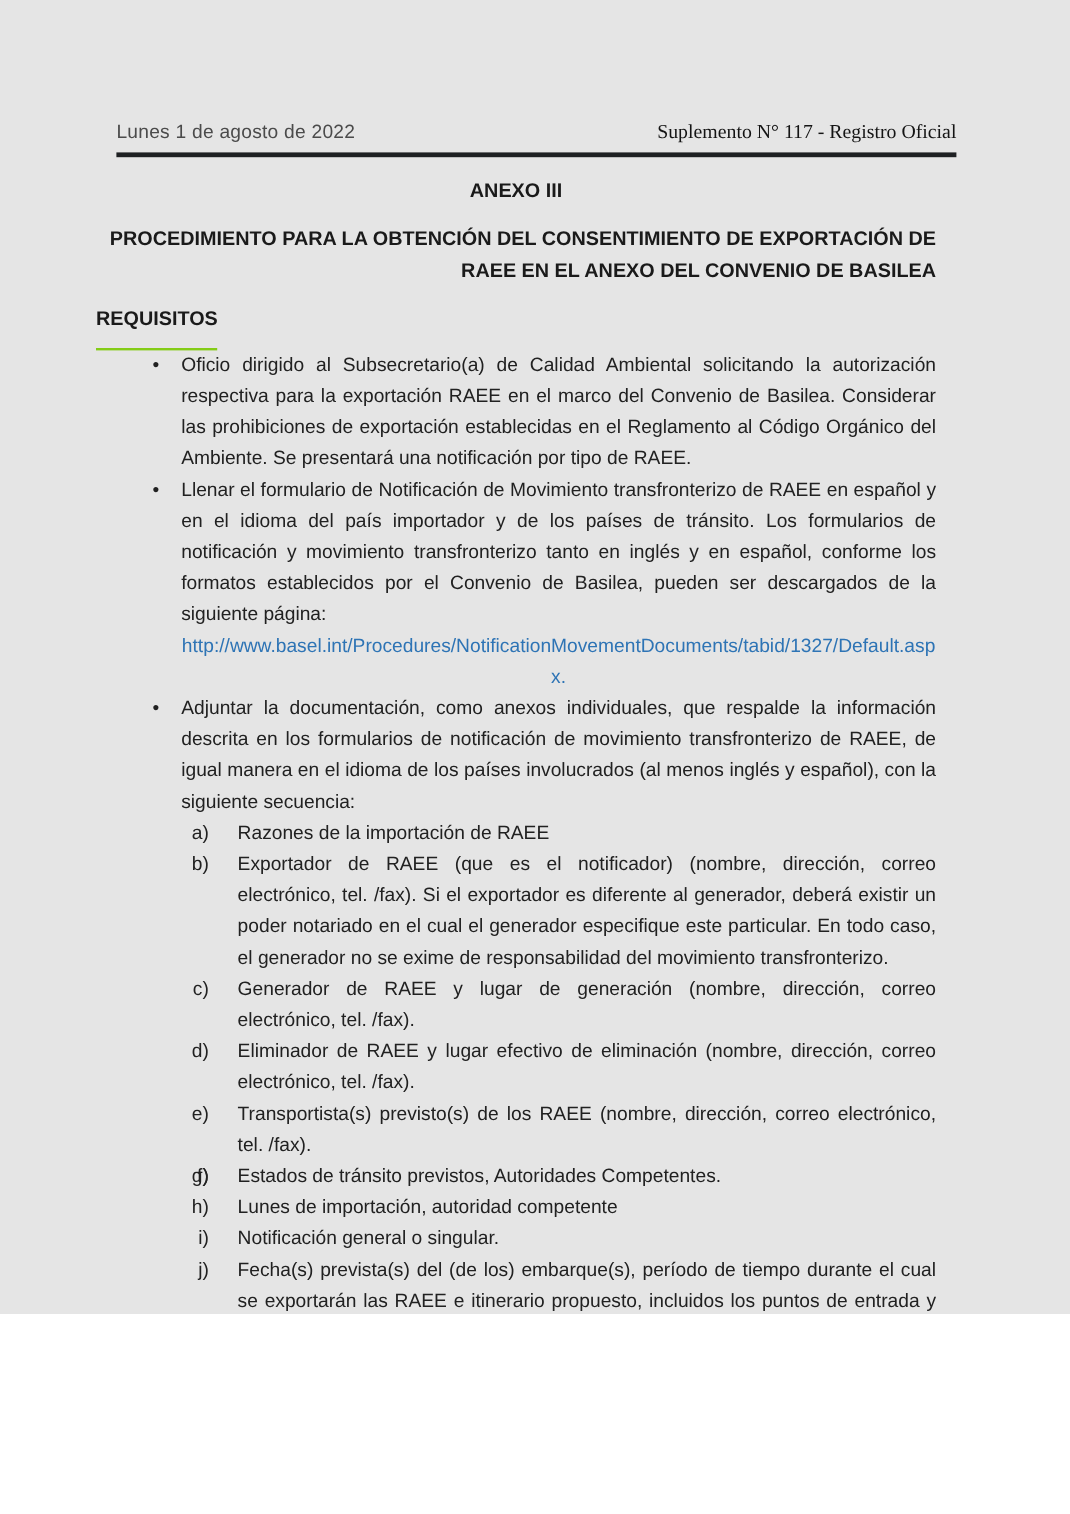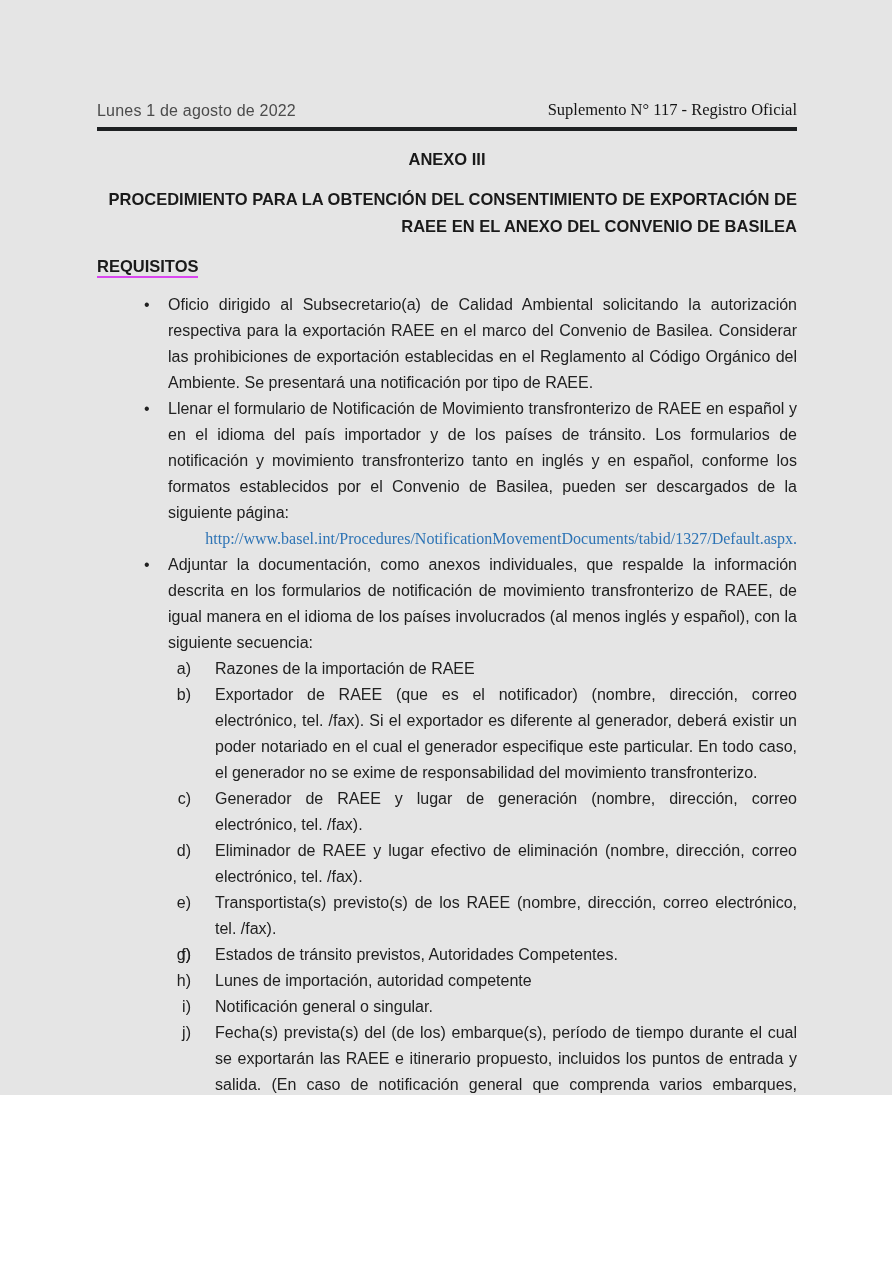--- a/index.html
+++ b/index.html
@@ -30,58 +30,57 @@
   }
   .header-rule {
     position: absolute;
     top: 127px; left: 97px; width: 700px; height: 4px;
     background: #1e2022;
   }
 
   
   .content {
     position: absolute;
-    top: 146px; left: 97px; width: 700px;
+    top: 146px; left: 80px; width: 700px;
     color: #212121;
     font-size: 16px; line-height: 26px;
   }
   .annex-title {
     text-align: center; font-weight: bold; font-size: 16.5px;
     color: #1a1a1a; line-height: 26px;
   }
   .doc-title {
     margin-top: 14px;
     text-align: right; font-weight: bold; font-size: 16.5px;
     color: #1a1a1a; line-height: 27px;
   }
   .section-heading {
     margin-top: 13px;
     font-weight: bold; font-size: 16.5px; color: #1a1a1a; line-height: 26px;
   }
   .section-heading .underlined {
-    border-bottom: 2px solid #d946ef; padding-bottom: 1px;
+    border-bottom: 2px solid #84cc16; padding-bottom: 15px;
   }
   .list { margin-top: 13px; }
 
   .bullet-item {
     position: relative;
     padding-left: 71px;
     text-align: justify;
   }
   .bullet-marker {
     position: absolute; left: 47px; top: 0;
     color: #212121;
   }
   .link {
     display: block;
     color: #2e74b5;
     text-decoration: none;
     word-break: break-all;
-    text-align: right;
-    font-family: Liberation Serif, serif;
+    text-align: center;
   }
 
   .sub-item {
     position: relative;
     padding-left: 118px;
     text-align: justify;
   }
   .sub-letter {
     position: absolute; left: 62px; top: 0; width: 32px;
     text-align: right;

